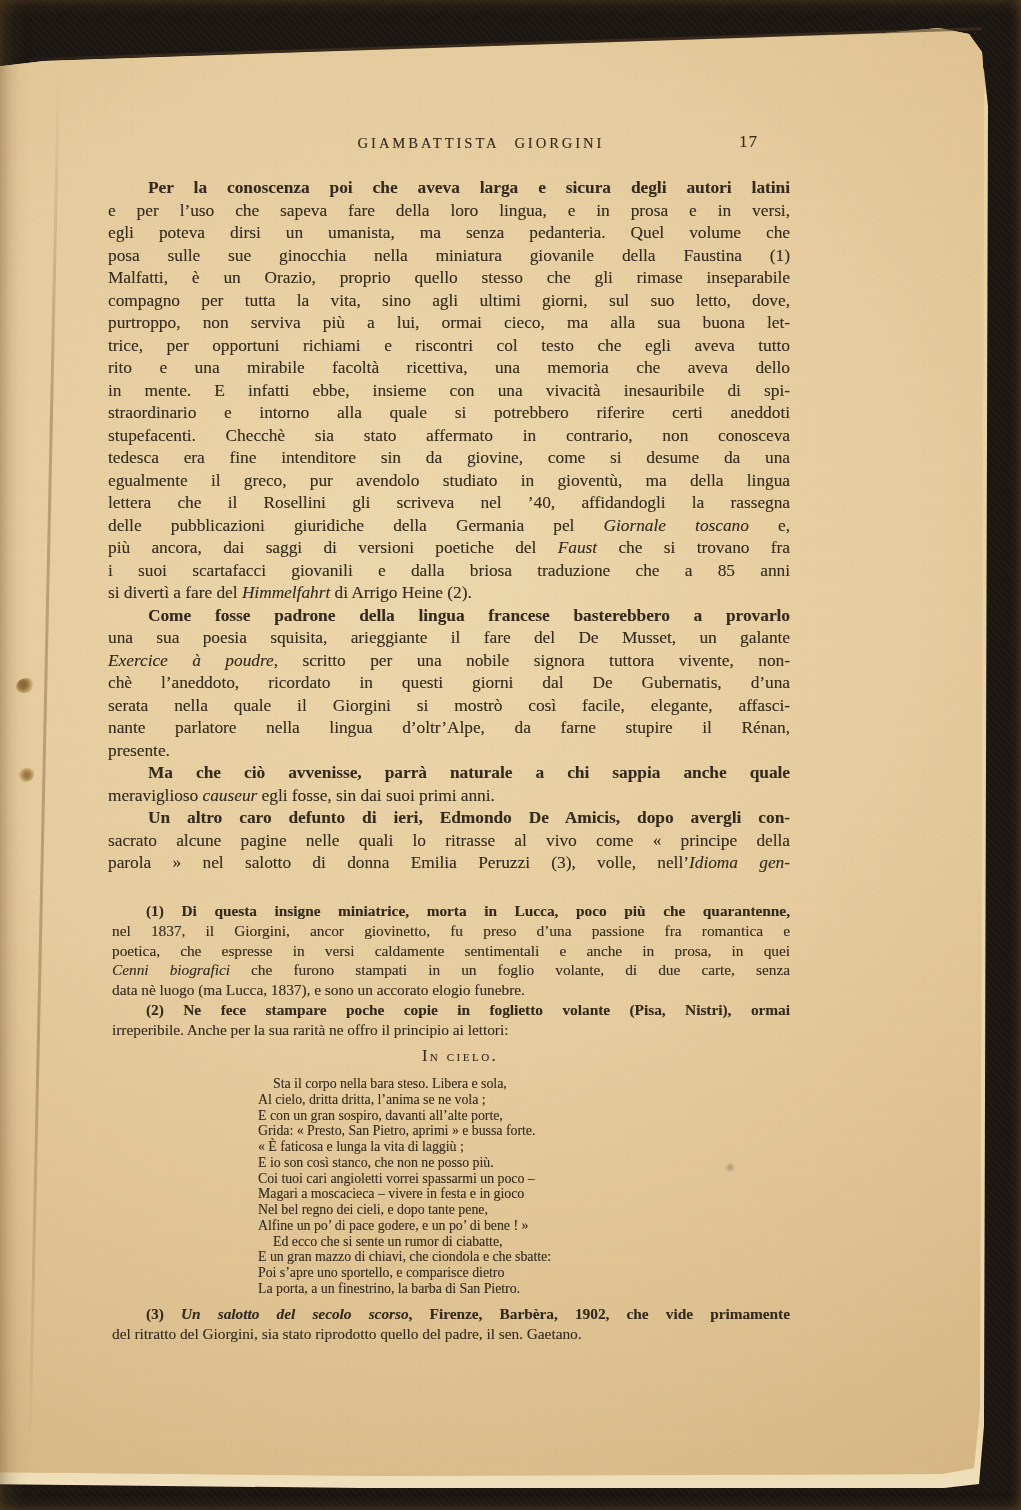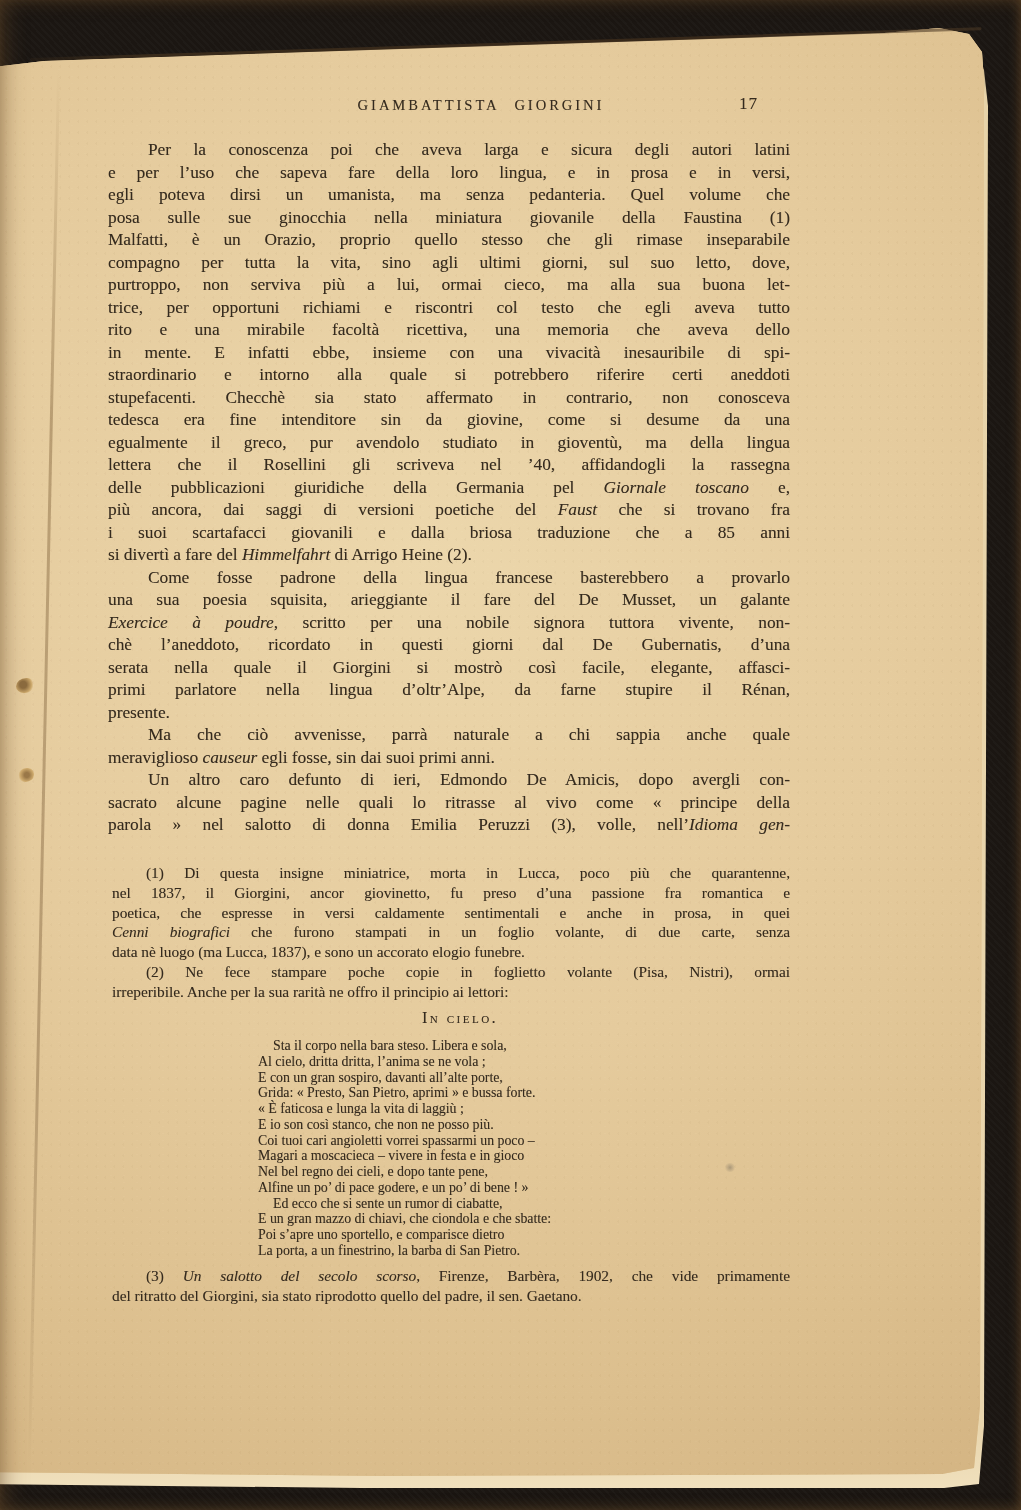--- a/index.html
+++ b/index.html
@@ -56,29 +56,29 @@
   .blemish.b1{left:16px;top:678px;width:18px;height:15px;
     background:radial-gradient(circle at 40% 45%,#8a6a3e 0 25%,#c9a568 60%,transparent 75%);}
   .blemish.b2{left:18px;top:768px;width:16px;height:14px;
     background:radial-gradient(circle at 55% 50%,#9a7848 0 22%,#cda96c 58%,transparent 75%);}
   .smudge{
     position:absolute;left:724px;top:1163px;width:12px;height:9px;border-radius:50%;
     background:radial-gradient(circle,rgba(95,90,82,.42),rgba(95,90,82,0) 70%);
   }
   
   .text-layer{position:absolute;inset:0;color:var(--ink,#342a1e);}
-  .text-layer .t{text-shadow:.3px .3px 0 rgba(60,45,30,.30);}
+  .text-layer .t{text-shadow:.3px .3px 0 rgba(60,45,30,.30);margin-top:38px;}
   .running-title{
     position:absolute;left:108px;top:97px;width:682px;text-align:center;
     font-size:14.5px;letter-spacing:3px;word-spacing:9px;transform:translateX(32px);
   }
   .page-number{position:absolute;left:739px;top:94px;font-size:17px;letter-spacing:1px;}
   .body-text{position:absolute;left:108px;top:139px;width:682px;font-size:17.3px;line-height:22.5px;}
   .line{text-align:justify;text-align-last:justify;}
-  .line.first{text-indent:40px;}
+  .line.first{text-indent:40px;font-weight:bold;}
   .line.last{text-align-last:left;}
   .fn .line.first{text-indent:34px;}
   .it{font-style:italic;}
   .footnotes-a{position:absolute;left:112px;top:863px;width:678px;font-size:15.3px;line-height:19.8px;}
   .poem-heading{
     position:absolute;left:108px;top:1009px;width:682px;text-align:center;
     font-variant:small-caps;font-size:16px;letter-spacing:2.5px;transform:translateX(11px);
   }
   .poem{position:absolute;left:258px;top:1038px;font-size:13.8px;line-height:15.75px;}
   .poem-line.p-indent{padding-left:15px;}
@@ -118,21 +118,21 @@
       <div class="line"><span>lettera che il Rosellini gli scriveva nel ’40, affidandogli la rassegna</span></div>
       <div class="line"><span>delle pubblicazioni giuridiche della Germania pel </span><span class="it">Giornale toscano</span><span> e,</span></div>
       <div class="line"><span>più ancora, dai saggi di versioni poetiche del </span><span class="it">Faust</span><span> che si trovano fra</span></div>
       <div class="line"><span>i suoi scartafacci giovanili e dalla briosa traduzione che a 85 anni</span></div>
       <div class="line last"><span>si divertì a fare del </span><span class="it">Himmelfahrt</span><span> di Arrigo Heine (2).</span></div>
       <div class="line first"><span>Come fosse padrone della lingua francese basterebbero a provarlo</span></div>
       <div class="line"><span>una sua poesia squisita, arieggiante il fare del De Musset, un galante</span></div>
       <div class="line"><span class="it">Exercice à poudre</span><span>, scritto per una nobile signora tuttora vivente, non-</span></div>
       <div class="line"><span>chè l’aneddoto, ricordato in questi giorni dal De Gubernatis, d’una</span></div>
       <div class="line"><span>serata nella quale il Giorgini si mostrò così facile, elegante, affasci-</span></div>
-      <div class="line"><span>primi parlatore nella lingua d’oltr’Alpe, da farne stupire il Rénan,</span></div>
+      <div class="line"><span>nante parlatore nella lingua d’oltr’Alpe, da farne stupire il Rénan,</span></div>
       <div class="line last"><span>presente.</span></div>
       <div class="line first"><span>Ma che ciò avvenisse, parrà naturale a chi sappia anche quale</span></div>
       <div class="line last"><span>meraviglioso </span><span class="it">causeur</span><span> egli fosse, sin dai suoi primi anni.</span></div>
       <div class="line first"><span>Un altro caro defunto di ieri, Edmondo De Amicis, dopo avergli con-</span></div>
       <div class="line"><span>sacrato alcune pagine nelle quali lo ritrasse al vivo come « principe della</span></div>
       <div class="line"><span>parola » nel salotto di donna Emilia Peruzzi (3), volle, nell’</span><span class="it">Idioma gen-</span></div>
     </div>
 
   <div class="footnotes-a fn t" id="footnotes-a">
       <div class="line first"><span>(1) Di questa insigne miniatrice, morta in Lucca, poco più che quarantenne,</span></div>

